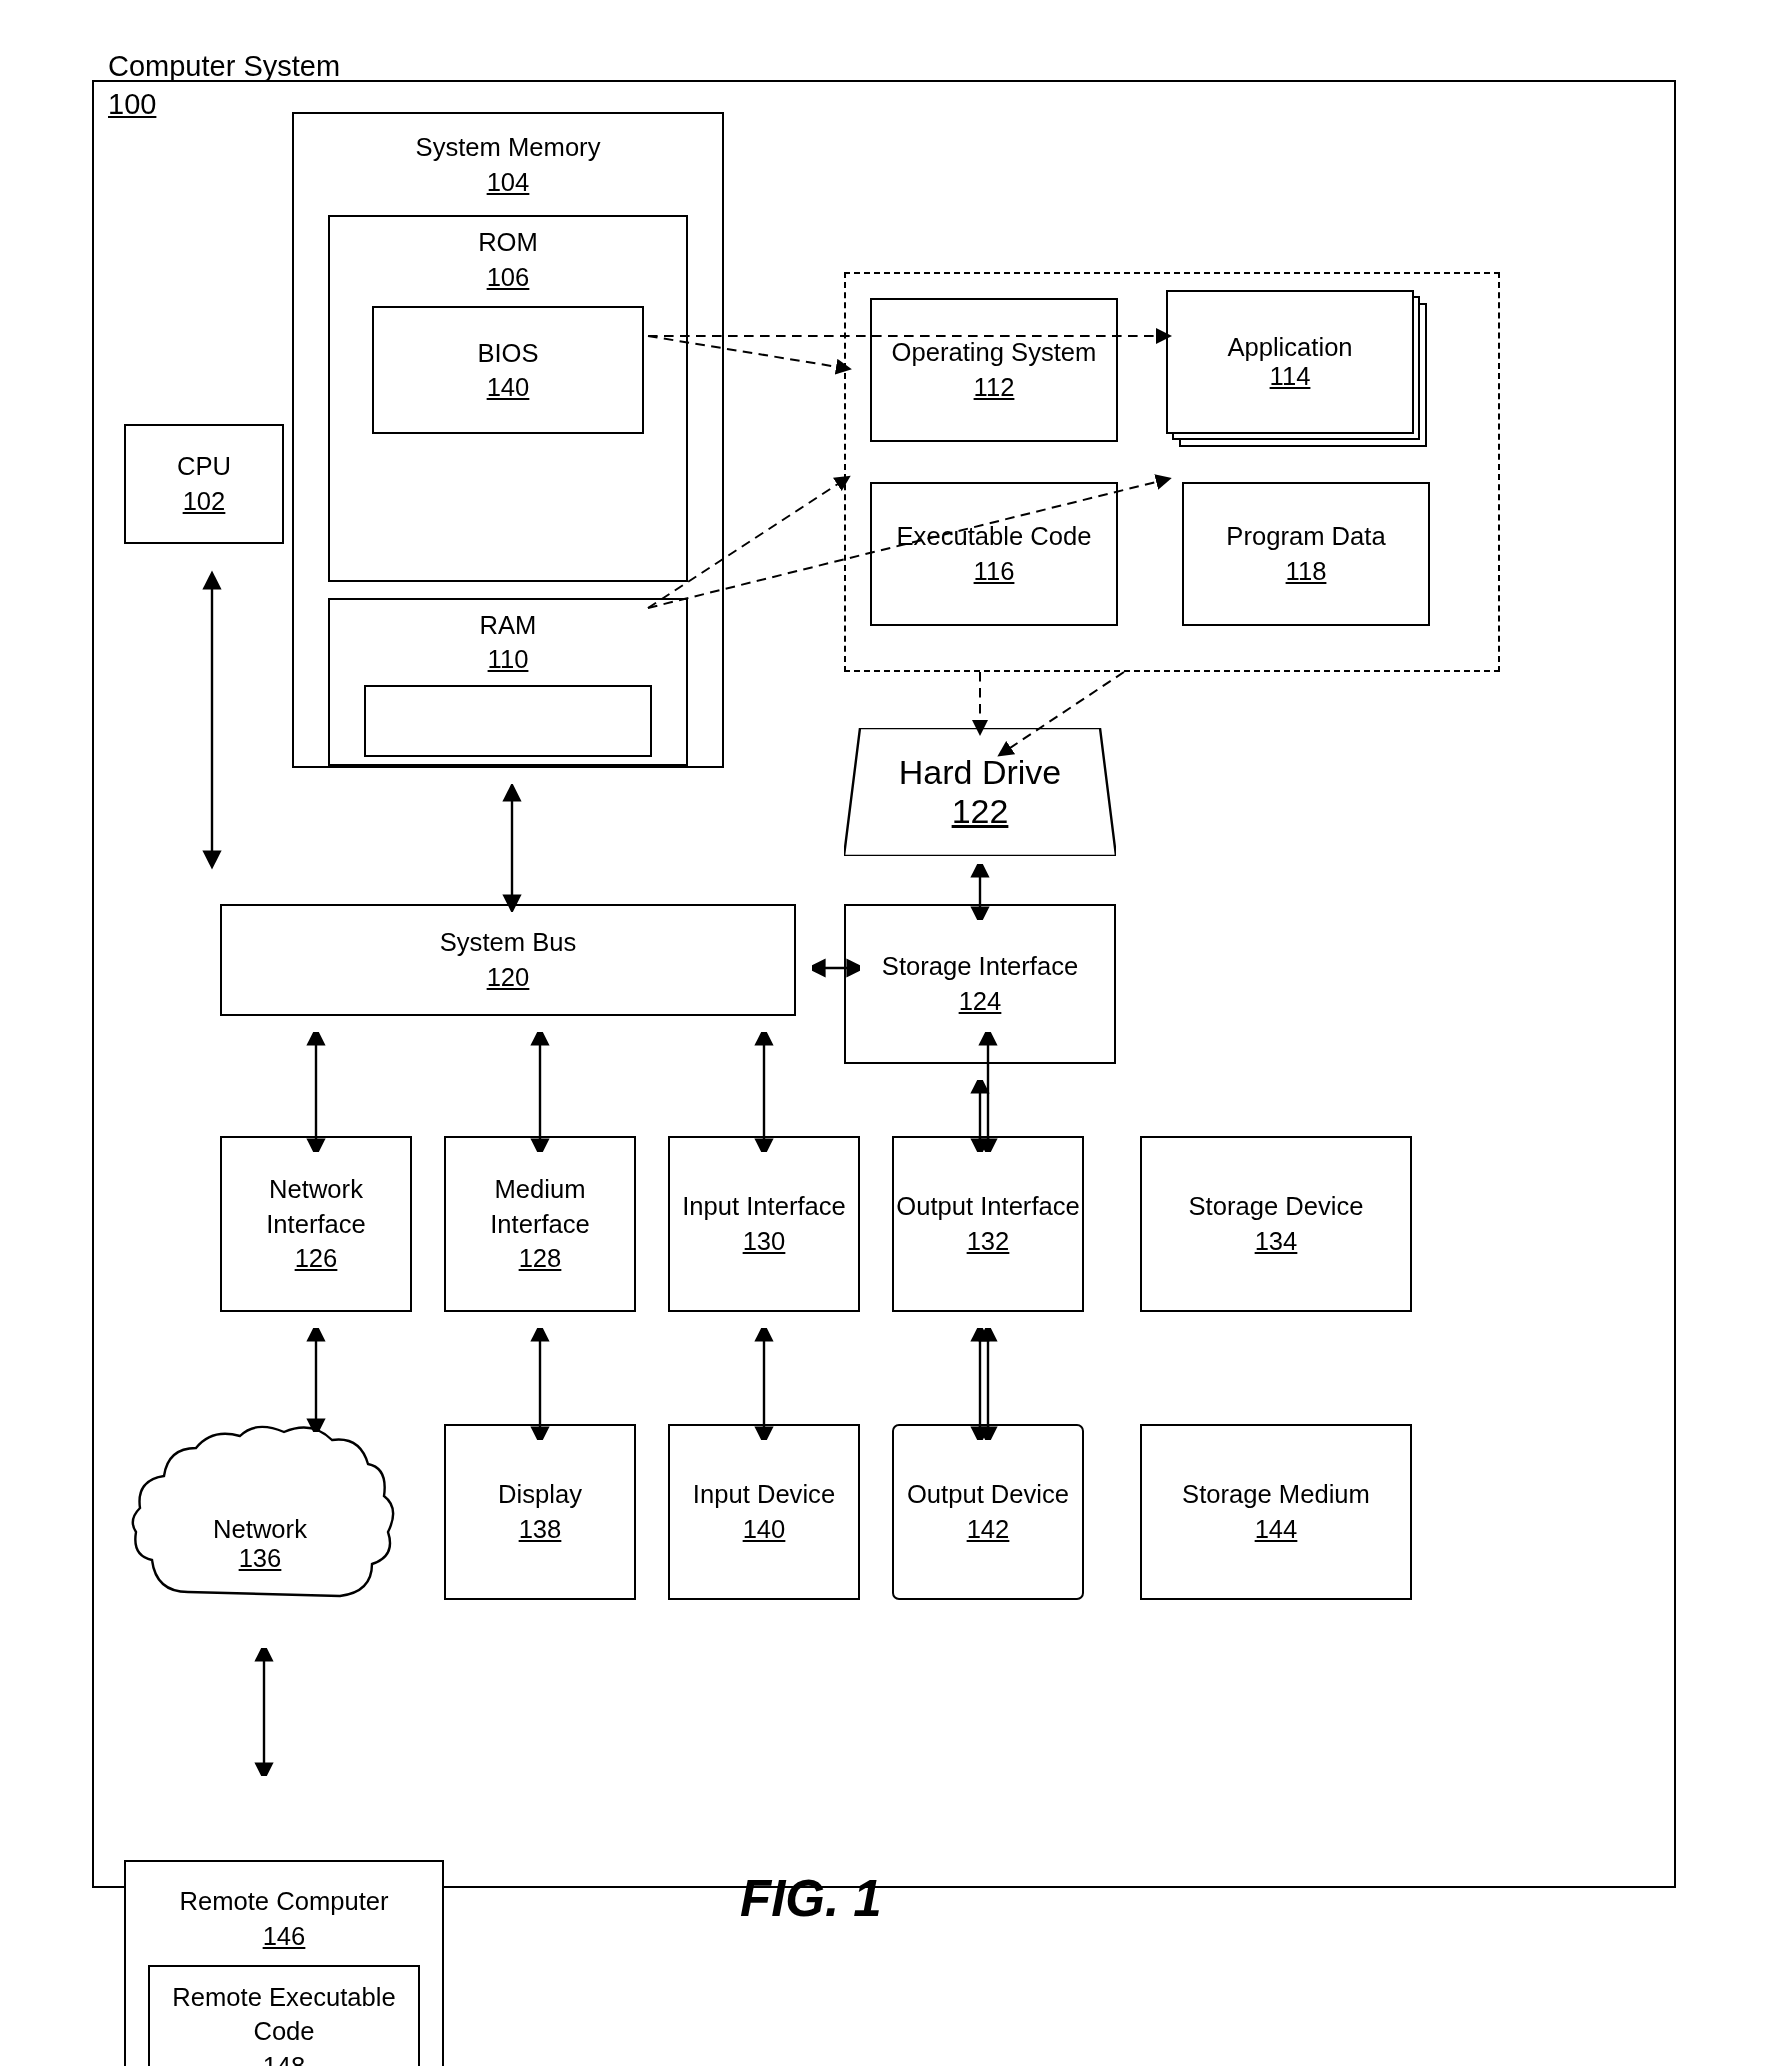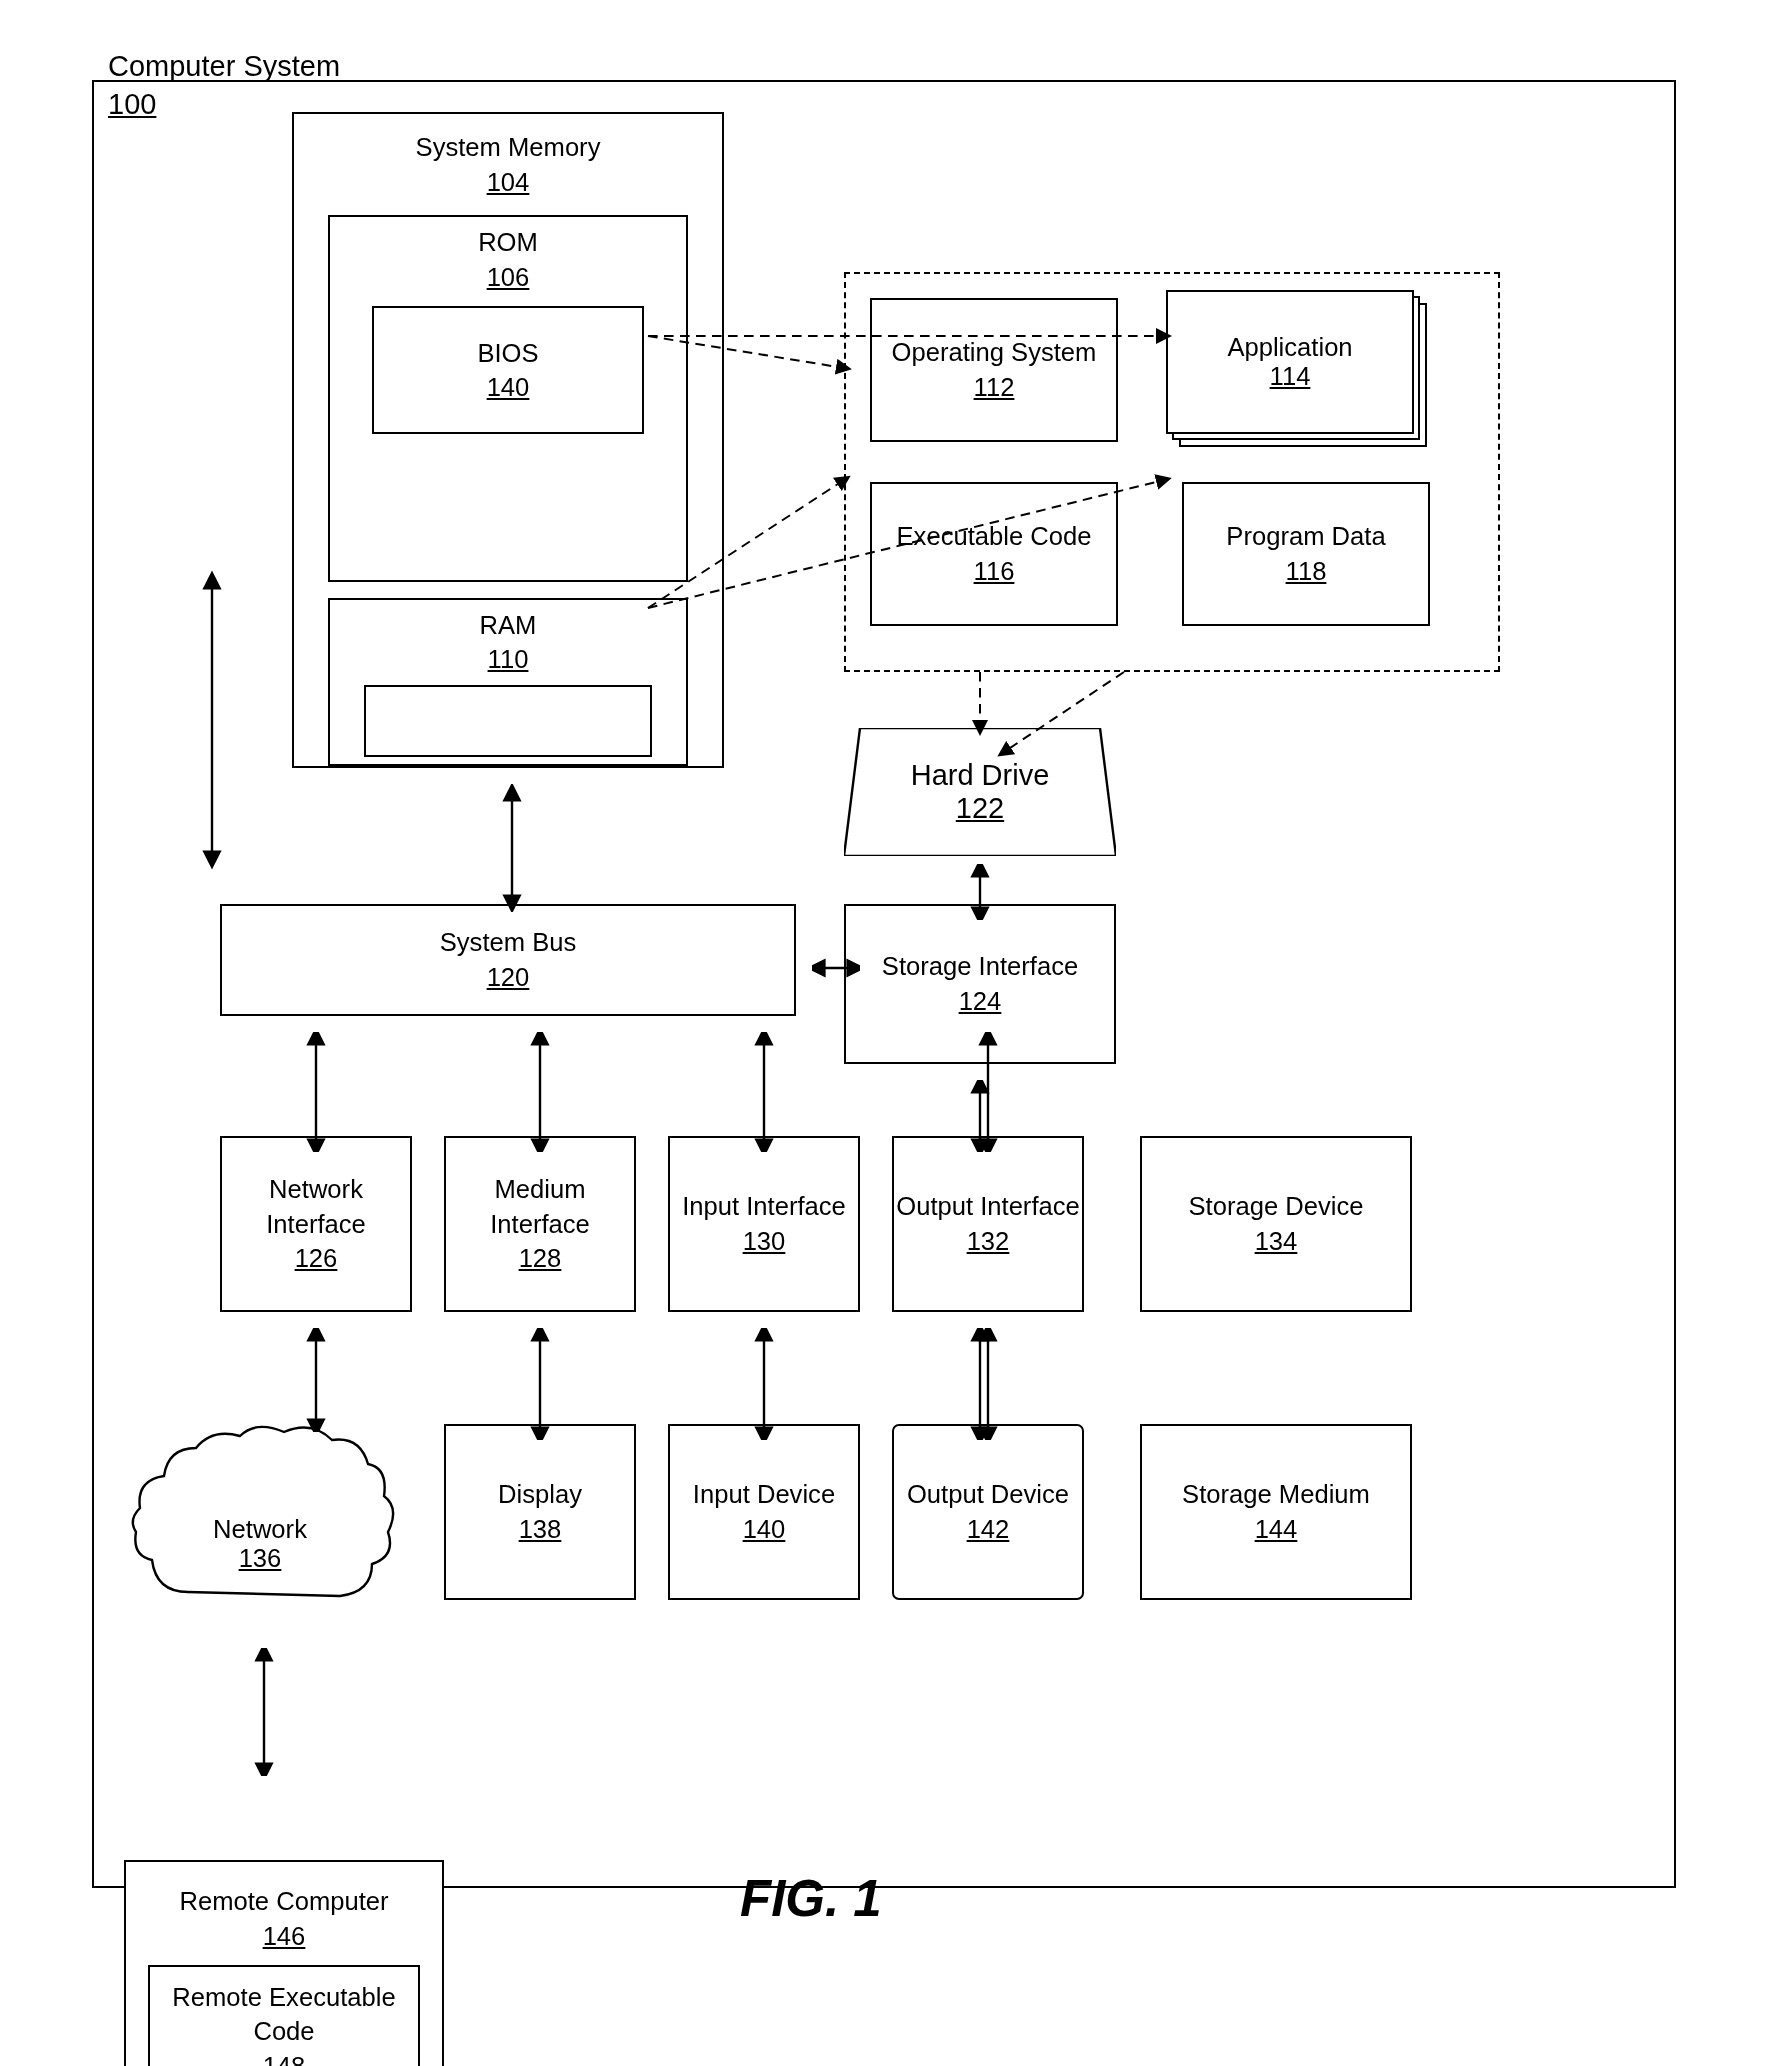--- a/index.html
+++ b/index.html
@@ -62,21 +62,21 @@
     }
 
     
     .hard-drive {
       position: absolute;
       display: flex;
       align-items: center;
       justify-content: center;
       flex-direction: column;
       text-align: center;
-      font-size: 29px;
+      font-size: 34px;
     }
     .hard-drive svg {
       position: absolute;
       top: 0; left: 0;
     }
 
     
     .cloud {
       position: absolute;
       display: flex;
@@ -126,20 +126,24 @@
 
 <div class="page-container">
 
   <div class="main-border"></div>
 
   <div class="cs-label">
     <div>Computer System</div>
     <div class="underline">100</div>
   </div>
 
+  <div class="box" style="left:80px; top:392px; width:160px; height:120px;">
+    <div class="box-label">CPU</div>
+    <div class="box-num">102</div>
+  </div>
 
   <div class="box" style="left:248px; top:80px; width:432px; height:656px; justify-content:flex-start; padding-top:16px;">
     <div class="box-label">System Memory</div>
     <div class="box-num">104</div>
 
     <div class="box" style="position:relative; width:360px; height:384px; margin-top:16px; justify-content:flex-start; padding-top:8px;">
       <div class="box-label">ROM</div>
       <div class="box-num">106</div>
 
       <div class="box" style="position:relative; width:272px; height:128px; margin-top:12px;">

